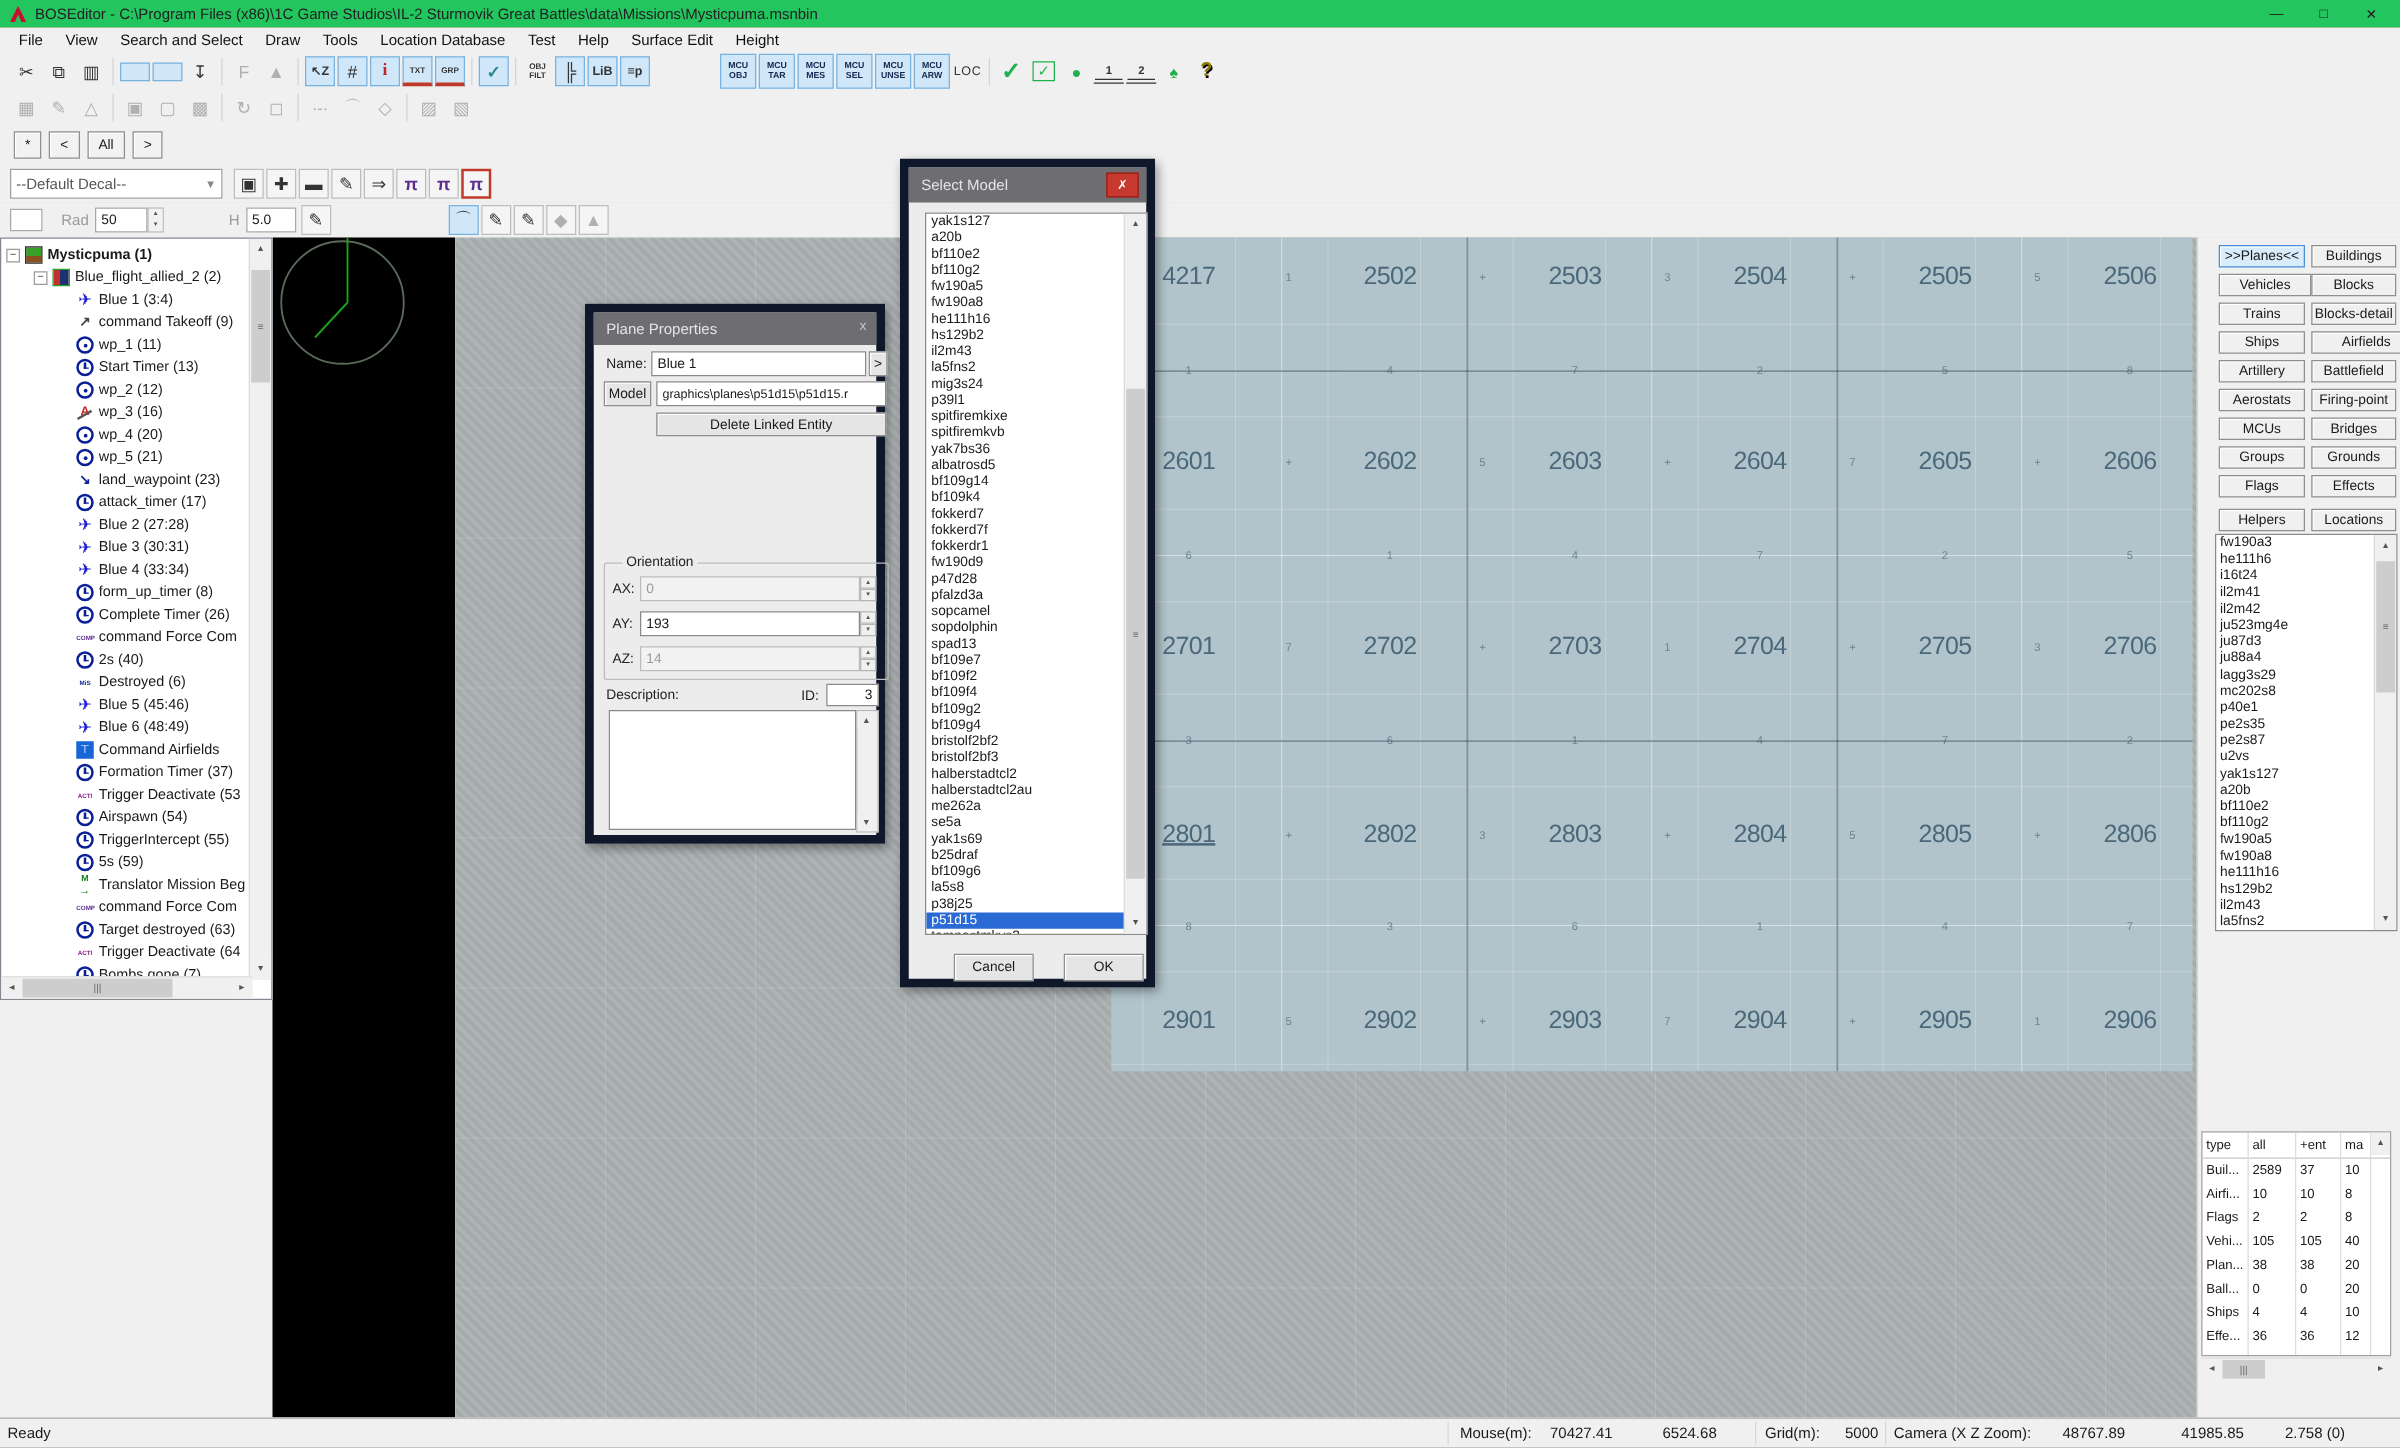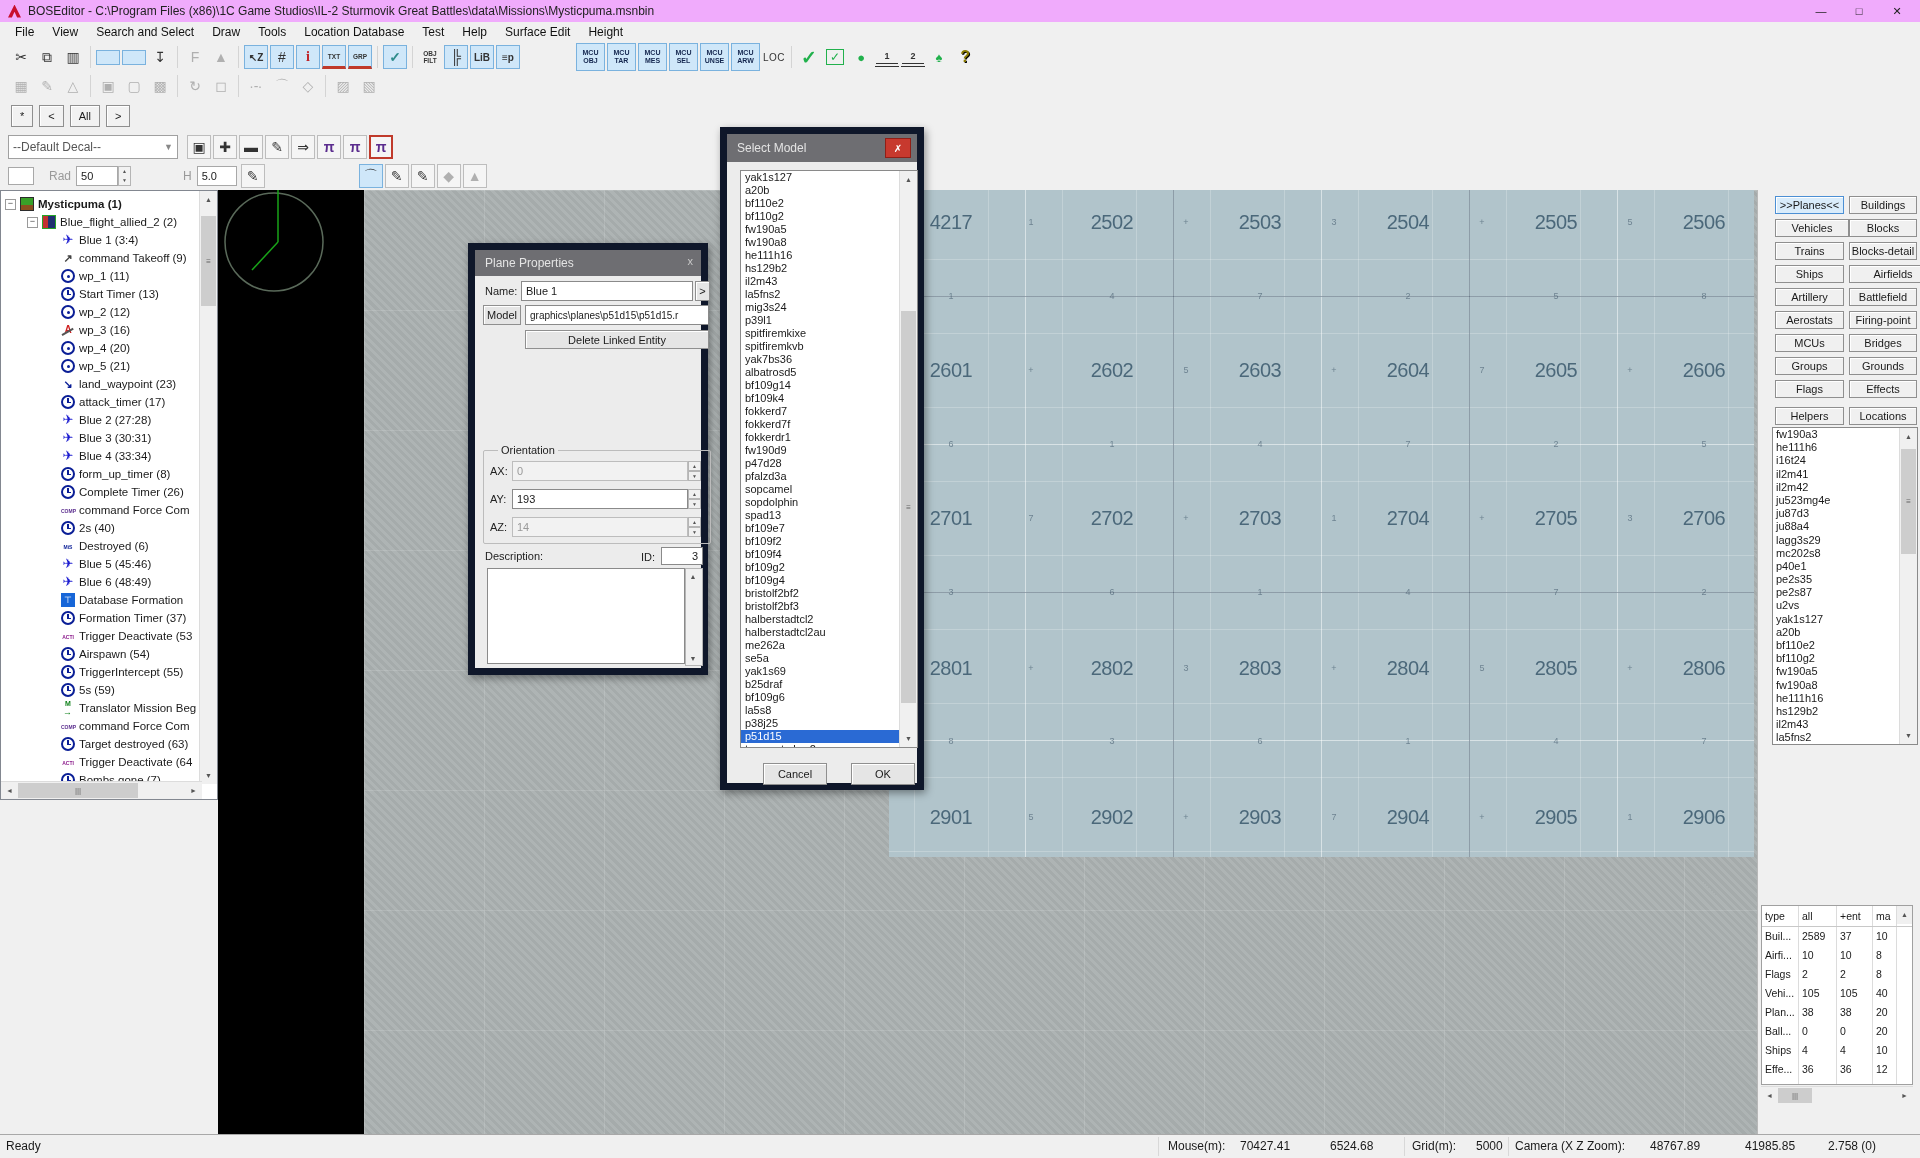--- a/index.html
+++ b/index.html
@@ -1,20 +1,20 @@
 <!DOCTYPE html>
 <html><head>
 <meta charset="utf-8">
 <style>
   html,body{margin:0;padding:0;background:#888;}
   #app{position:relative;width:1920px;height:1158px;background:#f0f0f0;overflow:hidden;
        font-family:"Liberation Sans",sans-serif;color:#1a1a1a;}
   .abs{position:absolute;}
   
-  #titlebar{left:0;top:0;width:1920px;height:22px;background:#f0abfc;border-bottom:7px solid #4d7c0f;display:flex;align-items:center;}
+  #titlebar{left:0;top:0;width:1920px;height:22px;background:#22c55e;border-bottom:7px solid #4d7c0f;display:flex;align-items:center;}
   #appicon{width:13px;height:13px;margin:0 7px 0 8px;background:#c8102e;clip-path:polygon(50% 0,100% 100%,70% 100%,50% 55%,30% 100%,0 100%);}
   #wtitle{font-size:12px;color:#222;white-space:nowrap;}
   #winbtns{position:absolute;right:4px;top:0;height:22px;display:flex;}
   .wbtn{width:38px;height:22px;display:flex;align-items:center;justify-content:center;font-size:11px;color:#222;}
   #menubar{left:0;top:22px;width:1920px;height:20px;display:flex;align-items:center;padding-left:6px;background:#f0f0f0;}
   .menu-item{font-size:12px;padding:2px 9px;color:#111;}
   
   .trow{left:0;width:1920px;background:#f0f0f0;display:flex;align-items:center;padding-left:8px;border-bottom:1px solid #e2e2e2;}
   #tb1{top:42px;height:30px;}
   #tb2{top:72px;height:28px;}
@@ -302,21 +302,21 @@
       <span class="maplbl" style="left: 371px; top: 180px;">2603</span>
       <span class="maplbl" style="left: 519px; top: 180px;">2604</span>
       <span class="maplbl" style="left: 667px; top: 180px;">2605</span>
       <span class="maplbl" style="left: 815px; top: 180px;">2606</span>
       <span class="maplbl" style="left: 62px; top: 328px;">2701</span>
       <span class="maplbl" style="left: 223px; top: 328px;">2702</span>
       <span class="maplbl" style="left: 371px; top: 328px;">2703</span>
       <span class="maplbl" style="left: 519px; top: 328px;">2704</span>
       <span class="maplbl" style="left: 667px; top: 328px;">2705</span>
       <span class="maplbl" style="left: 815px; top: 328px;">2706</span>
-      <span class="maplbl" style="left: 62px; top: 478px;">2801</span>
+      <span class="maplbl" style="left: 62px; top: 478px; text-decoration: underline;">2801</span>
       <span class="maplbl" style="left: 223px; top: 478px;">2802</span>
       <span class="maplbl" style="left: 371px; top: 478px;">2803</span>
       <span class="maplbl" style="left: 519px; top: 478px;">2804</span>
       <span class="maplbl" style="left: 667px; top: 478px;">2805</span>
       <span class="maplbl" style="left: 815px; top: 478px;">2806</span>
       <span class="maplbl" style="left: 62px; top: 627px;">2901</span>
       <span class="maplbl" style="left: 223px; top: 627px;">2902</span>
       <span class="maplbl" style="left: 371px; top: 627px;">2903</span>
       <span class="maplbl" style="left: 519px; top: 627px;">2904</span>
       <span class="maplbl" style="left: 667px; top: 627px;">2905</span>
@@ -464,21 +464,21 @@
         <div class="trowi" style="padding-left: 60px;">
           <span class="ti" data-icon="plane"></span>
           <span>Blue 5 (45:46)</span>
         </div>
         <div class="trowi" style="padding-left: 60px;">
           <span class="ti" data-icon="plane"></span>
           <span>Blue 6 (48:49)</span>
         </div>
         <div class="trowi" style="padding-left: 60px;">
           <span class="ti" data-icon="formation"></span>
-          <span>Database Formation</span>
+          <span>Command Airfields</span>
         </div>
         <div class="trowi" style="padding-left: 60px;">
           <span class="ti" data-icon="timer"></span>
           <span>Formation Timer (37)</span>
         </div>
         <div class="trowi" style="padding-left: 60px;">
           <span class="ti" data-icon="deactivate"></span>
           <span>Trigger Deactivate (53</span>
         </div>
         <div class="trowi" style="padding-left: 60px;">

